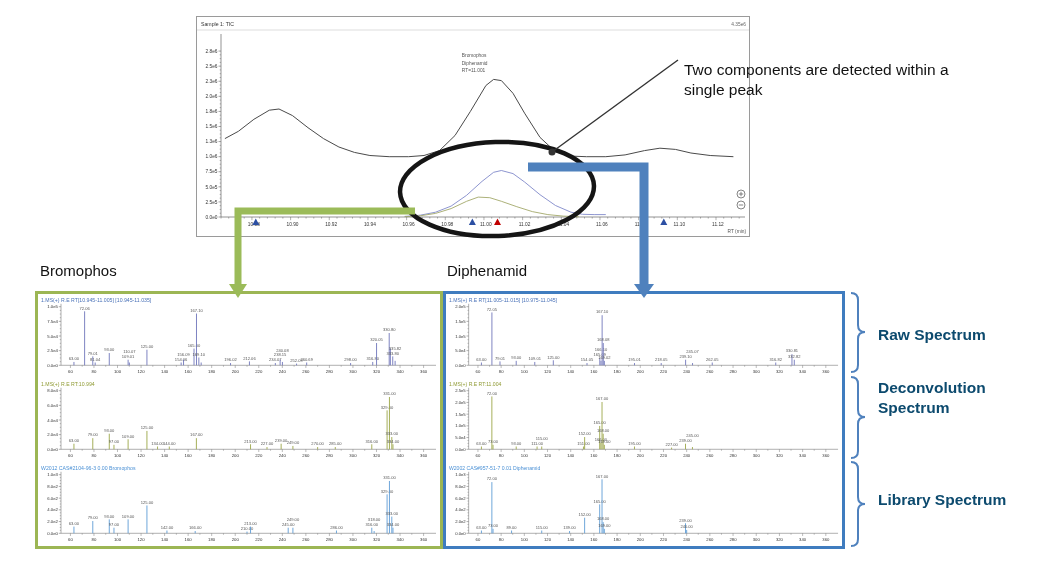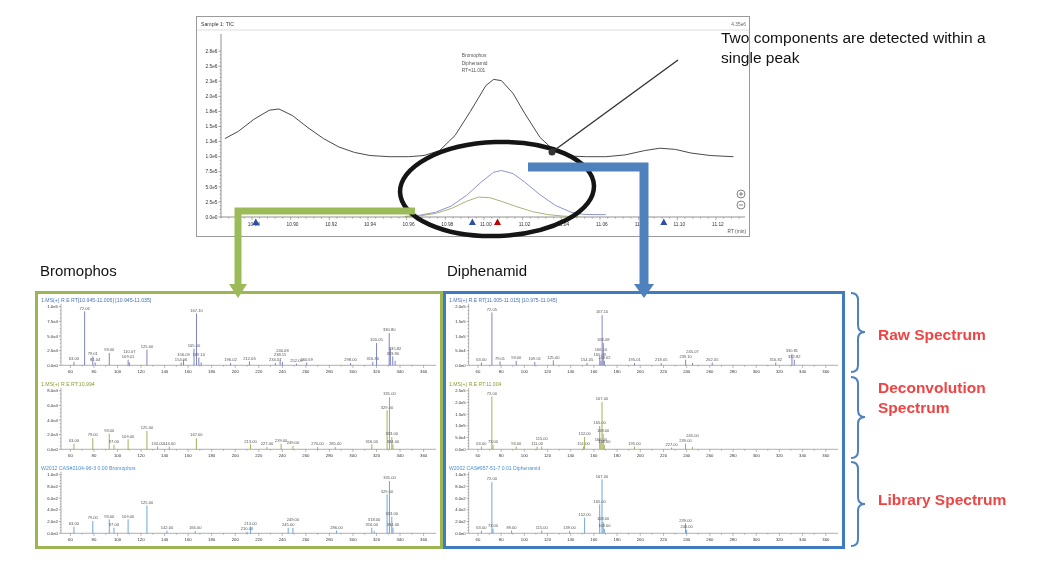--- a/index.html
+++ b/index.html
@@ -9,22 +9,22 @@
   }
   .tic-window{position:absolute;left:196px;top:16px;width:552px;height:219px;border:1px solid #9a9a9a;background:#fff;}
   .tic-window svg{width:100%;height:100%;display:block;}
   .section-title{position:absolute;font-size:15px;color:#111;font-weight:500;}
   #title-brom{left:40px;top:262px;}
   #title-diph{left:447px;top:262px;}
   .panel{position:absolute;top:291px;height:258px;box-sizing:border-box;display:flex;flex-direction:column;justify-content:space-between;padding:1px;background:#fff;}
   .panel-brom{left:35px;width:408px;border:3px solid #9cb654;}
   .panel-diph{left:443px;width:402px;border:3px solid #3f7cbf;}
   svg.spec{width:100%;height:82px;display:block;}
-  .callout{position:absolute;left:684px;top:28px;width:270px;font-size:15.5px;line-height:1.32;color:#111;font-weight:500;margin-left:37px;}
-  .side-label{position:absolute;left:878px;font-size:15.5px;font-weight:600;color:#ef4444;line-height:1.3;}
+  .callout{position:absolute;left:684px;top:60px;width:270px;font-size:15.5px;line-height:1.32;color:#111;font-weight:500;}
+  .side-label{position:absolute;left:878px;font-size:15.5px;font-weight:600;color:#0c4a6e;line-height:1.3;}
   #side-raw{top:325px;}
   #side-deconv{top:378px;width:140px;}
   #side-lib{top:490px;text-align:center;}
   svg.overlay{position:absolute;left:0;top:0;width:1056px;height:562px;pointer-events:none;z-index:6;}
 </style>
 </head>
 <body>
 
 <div class="tic-window">
   <svg id="tic-chart" viewBox="0 0 552 219">

